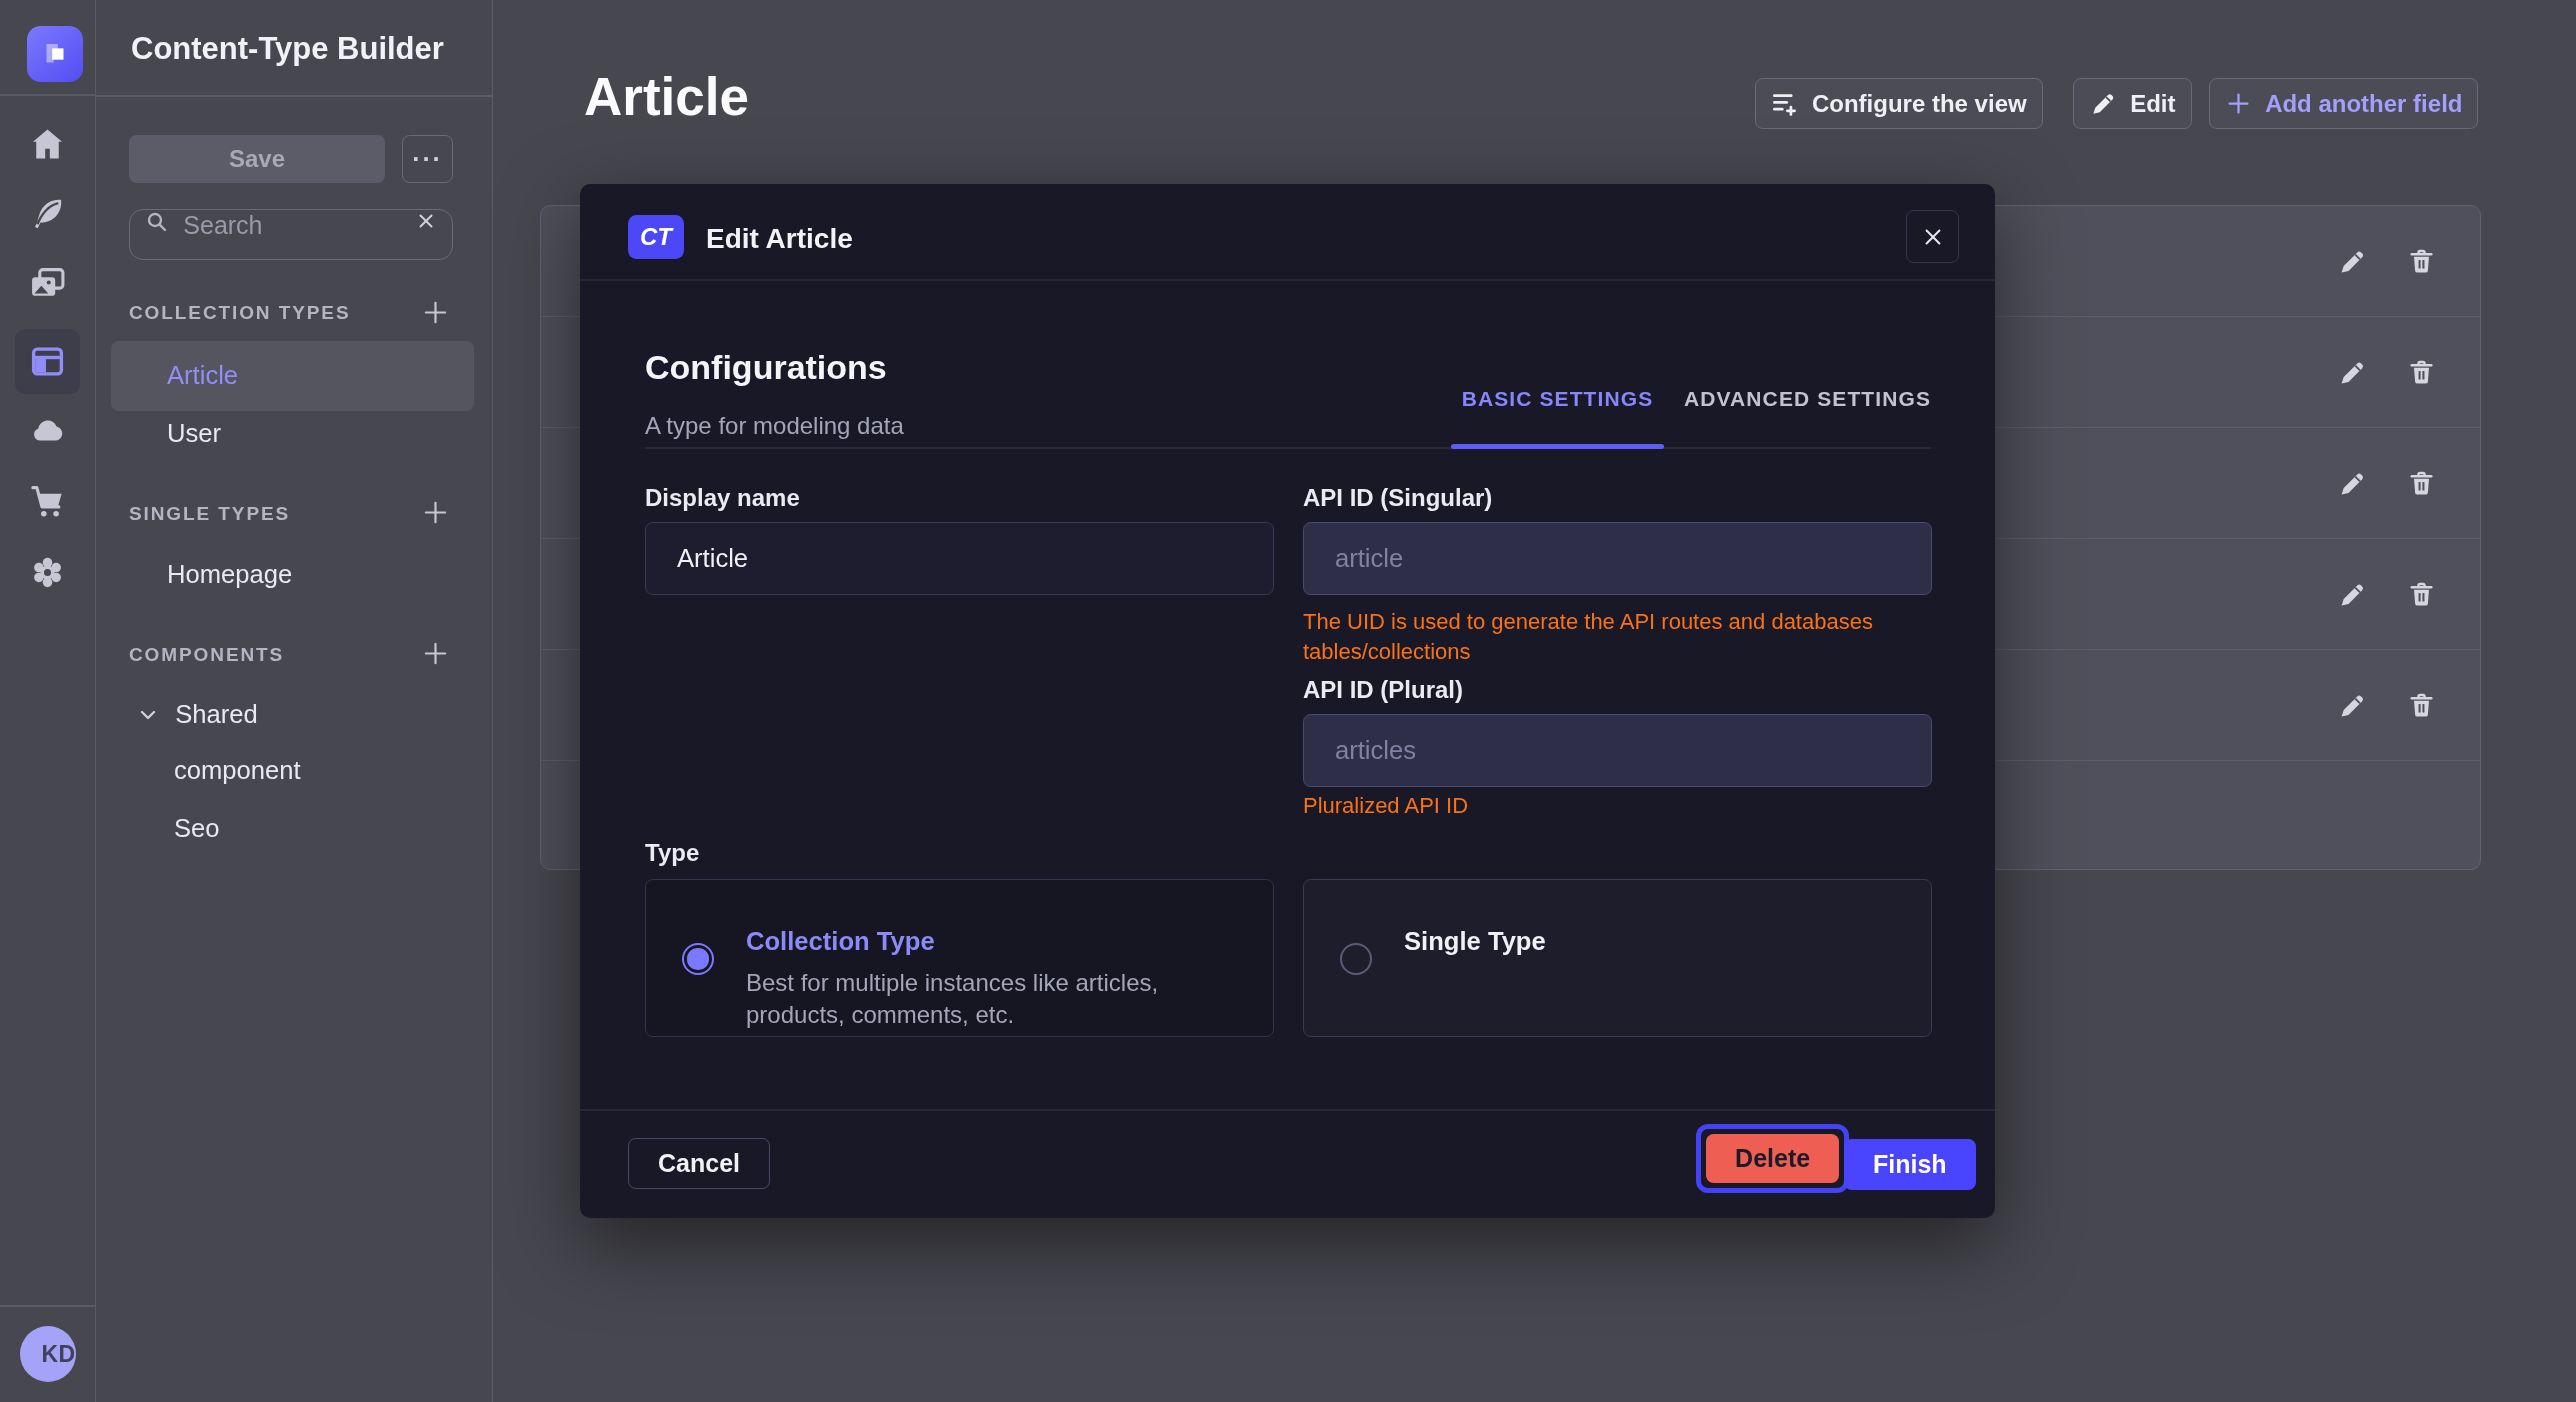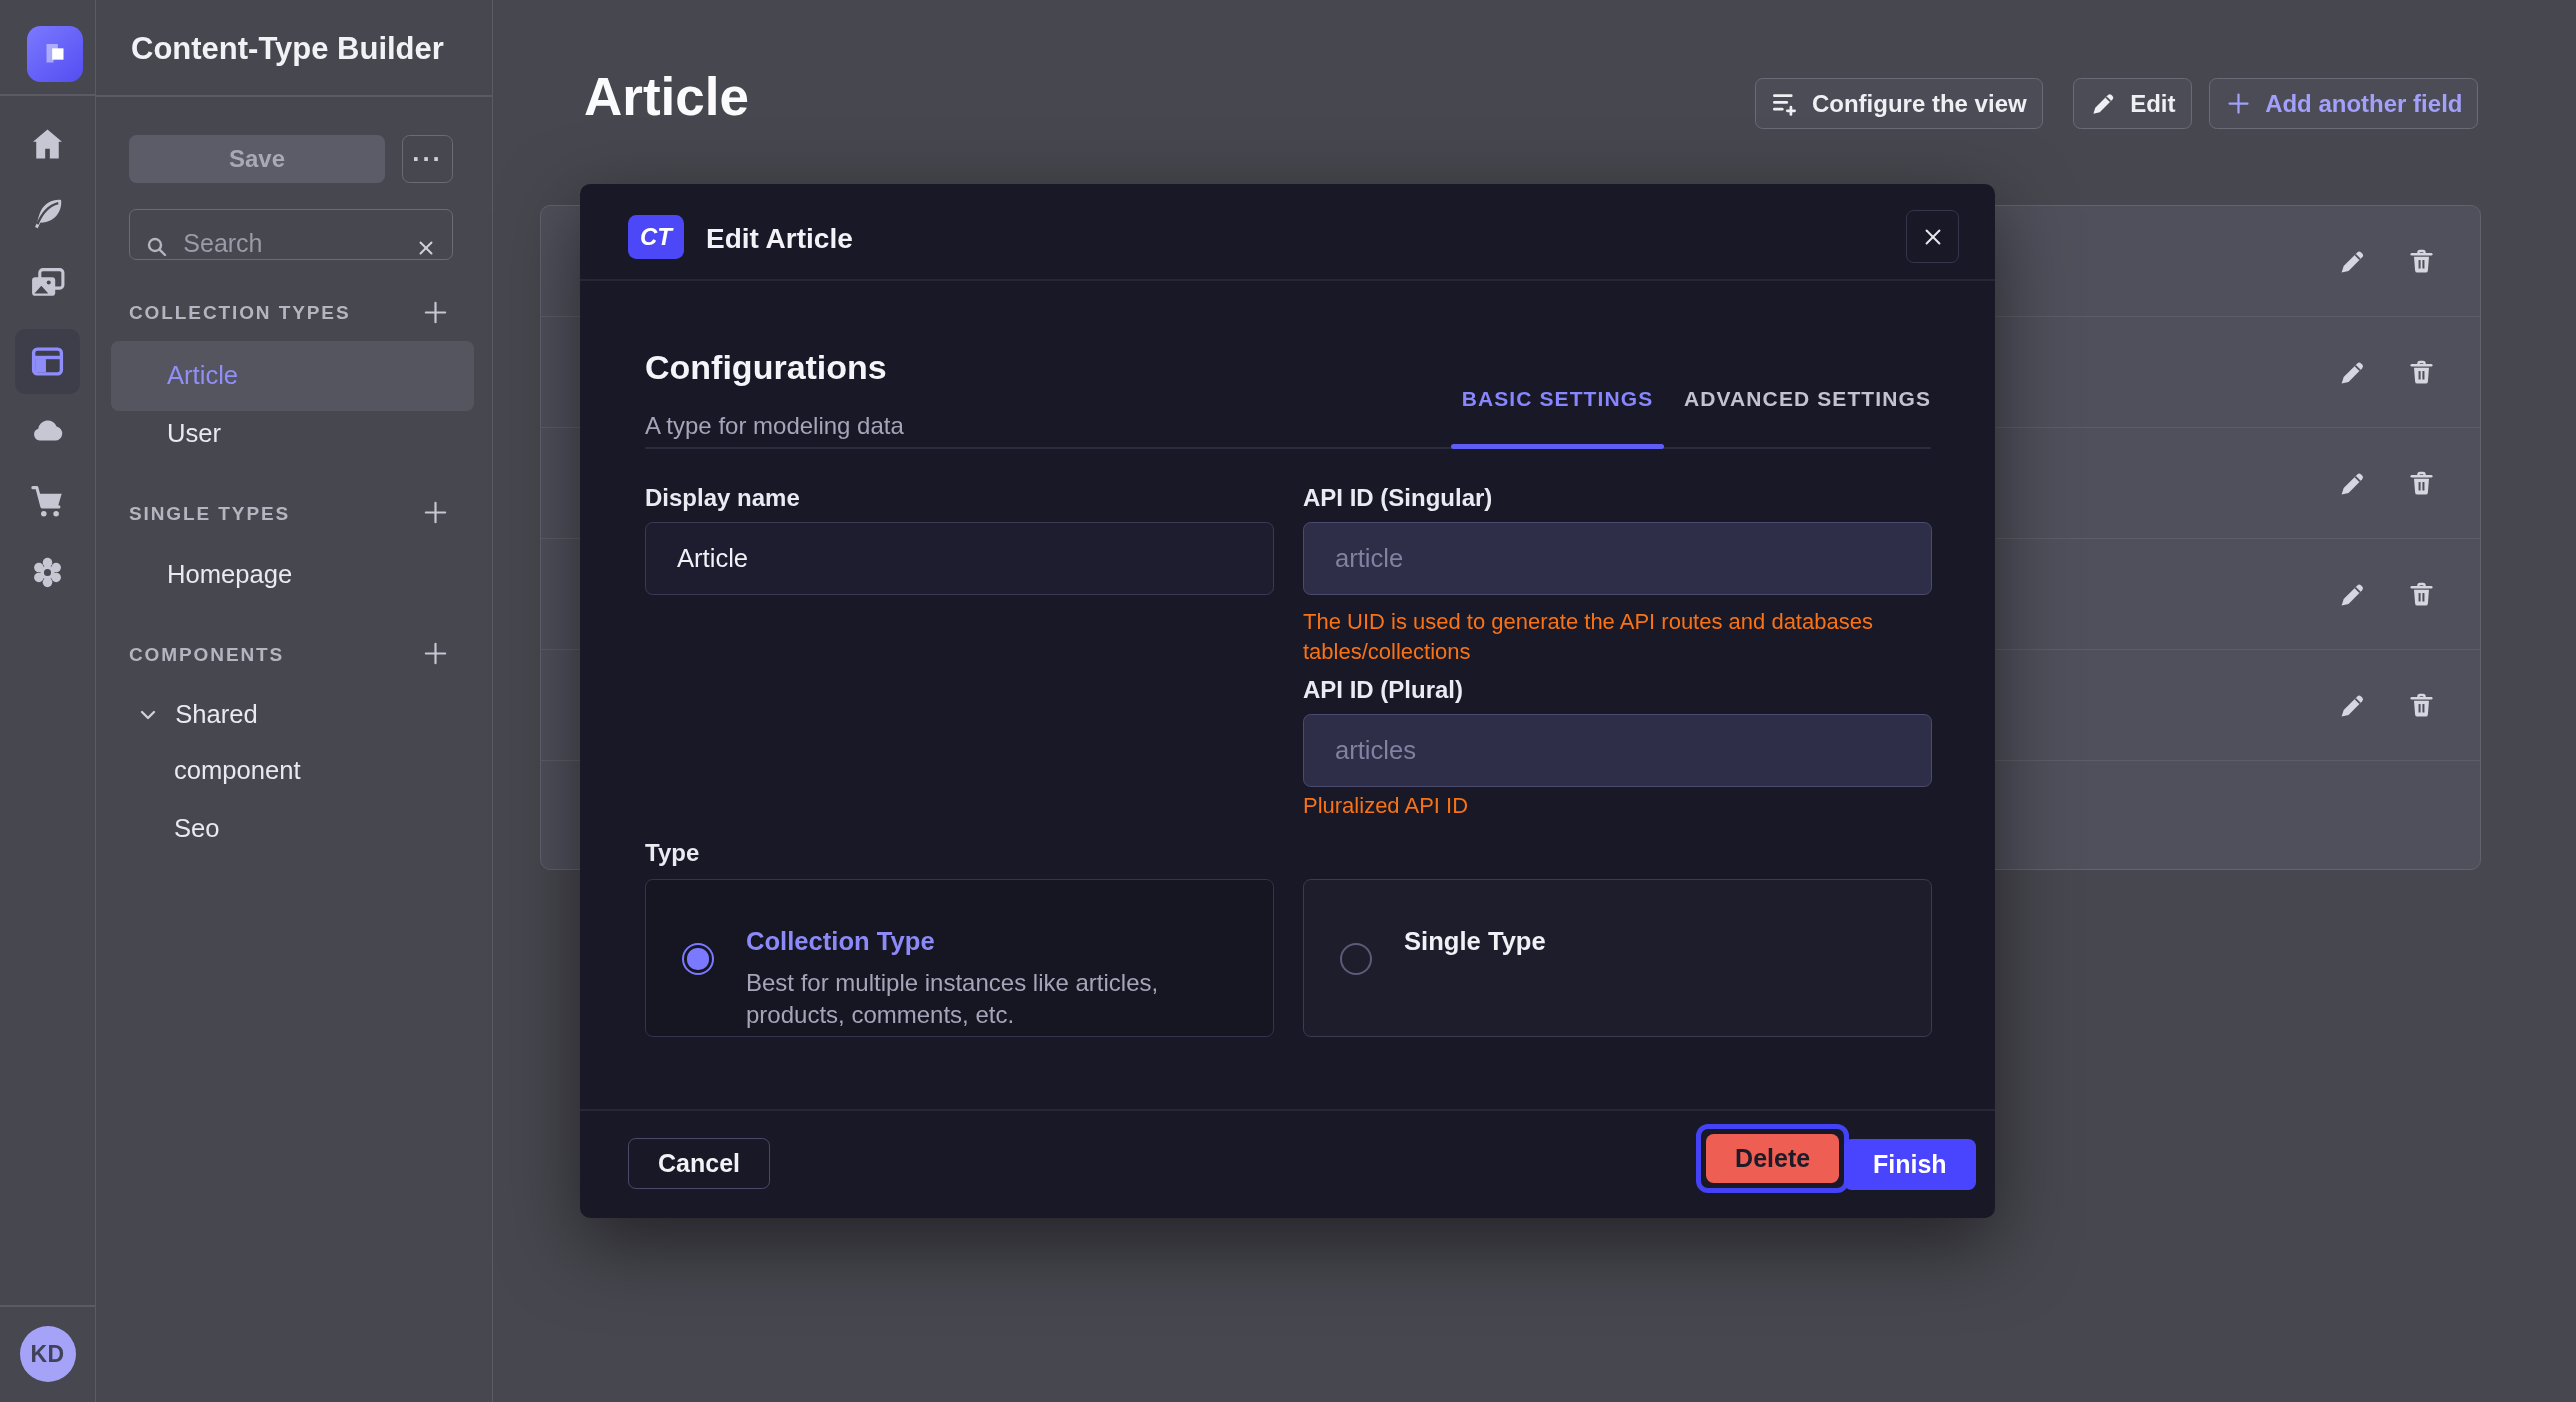--- a/index.html
+++ b/index.html
@@ -10,35 +10,35 @@
   
   .rail{left:0;top:0;width:95px;height:1402px;border-right:1.7px solid #5b5b66;}
   .rail-sep{left:0;width:95px;height:1.7px;background:#5b5b66;}
   .logo{left:27px;top:25.6px;width:56px;height:56px;border-radius:13.6px;
         background:linear-gradient(140deg,#7b79ff,#544df2);display:flex;align-items:center;justify-content:center;}
   .rail-item{left:15.3px;width:65px;height:65px;display:flex;align-items:center;justify-content:center;
              border-radius:10.2px;color:#c7c7d4;cursor:pointer;}
   .rail-item.active{background:#3e3e4a;color:#8f8dfa;}
   .rail-item svg{width:37px;height:37px;}
   .avatar{left:19.6px;top:1326px;width:56px;height:56px;border-radius:50%;background:#a5a3f8;
-          display:flex;align-items:center;justify-content:center;color:#41415a;
+          display:flex;align-items:center;justify-content:flex-end;color:#41415a;
           font-size:23px;font-weight:700;letter-spacing:0.4px;cursor:pointer;}
 
   
   .panel{left:95px;top:0;width:398px;height:1402px;border-right:1.7px solid #5b5b66;box-sizing:border-box;}
   .panel-title{left:131px;top:31px;font-size:31px;font-weight:700;color:#f2f2f6;}
   .panel-sep{left:95px;top:95px;width:398px;height:1.7px;background:#5b5b66;}
   .save-btn{left:129px;top:135px;width:256px;height:48px;border-radius:7.7px;background:#5c5c68;
             display:flex;align-items:center;justify-content:center;color:#a8a8b6;
             font-size:24px;font-weight:700;cursor:default;}
   .more-btn{left:402px;top:135px;width:51px;height:48px;border-radius:7.7px;border:1.7px solid #6b6b77;
             box-sizing:border-box;display:flex;align-items:center;justify-content:center;
             color:#d0d0dc;font-size:25.6px;font-weight:700;letter-spacing:1.7px;cursor:pointer;line-height:0;}
-  .search{left:129px;top:209px;width:324px;height:51px;border:1.7px solid #6b6b77;border-radius:7px;
-          box-sizing:border-box;display:flex;align-items:flex-end;padding:0 15.3px;gap:12px;}
+  .search{left:129px;top:209px;width:324px;height:51px;border:1.7px solid #6b6b77;border-radius:14px;
+          box-sizing:border-box;display:flex;align-items:flex-start;padding:0 15.3px;gap:12px;}
   .search input{flex:1;background:transparent;border:none;outline:none;color:#e6e6ee;
                 font-size:25px;font-family:inherit;min-width:0;}
   .search input::placeholder{color:#9a9aa8;}
   .sec-head{font-size:19px;font-weight:700;letter-spacing:1.9px;color:#b5b5c1;}
   .add-btn{width:37px;height:37px;display:flex;align-items:center;justify-content:center;
            color:#c7c7d4;cursor:pointer;}
   .nav-row{font-size:25.6px;color:#e9e9ef;cursor:pointer;}
   .nav-row.selected{color:#918ff7;}
   .sel-bg{left:111px;top:341px;width:363px;height:70px;border-radius:7.7px;background:#55555f;}
 

